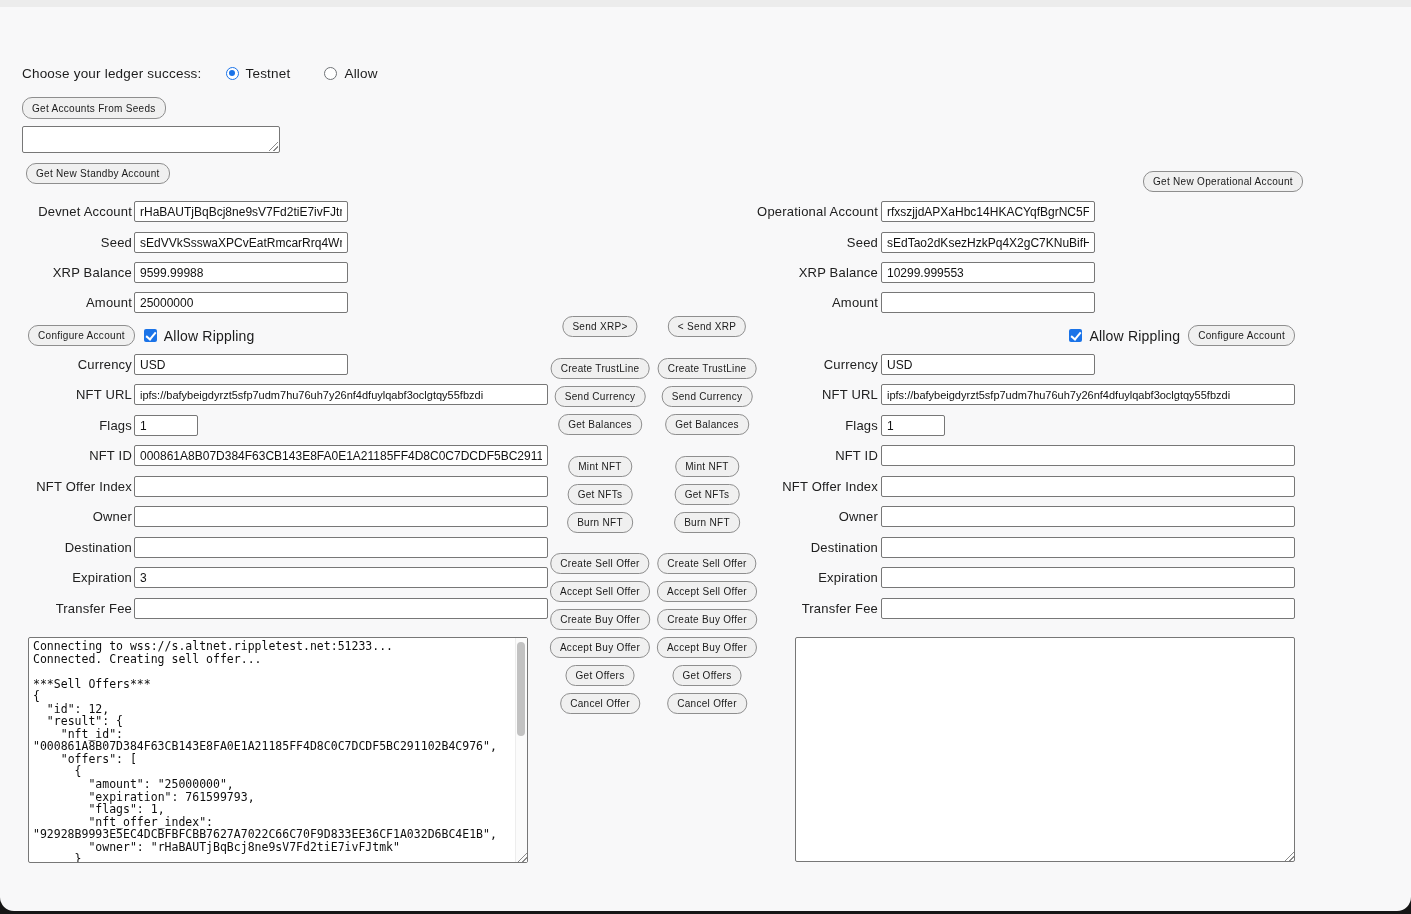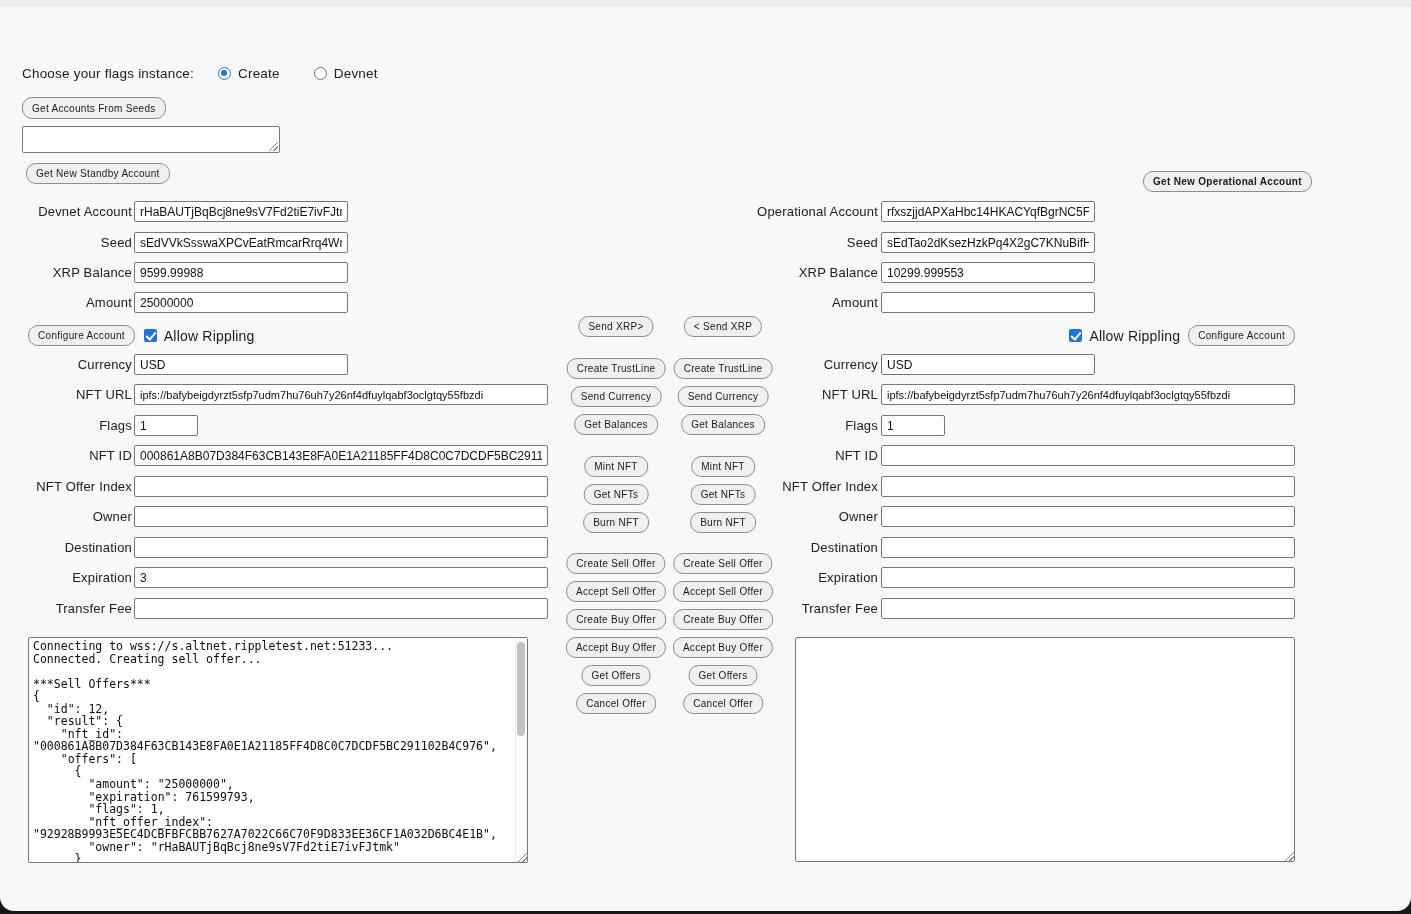--- a/index.html
+++ b/index.html
@@ -86,39 +86,39 @@
   }
   .scroll-track {
     position:absolute; top:1px; bottom:1px; right:1px; width:12px;
     background:#fbfbfb; border-left:1px solid #ededed;
   }
   .scroll-thumb {
     position:absolute; top:4px; right:2px; width:8px; height:94px;
     border-radius:4px; background:#c2c2c2;
   }
   
-  .action-stack { position:absolute; width:96px;margin-left:16px; }
+  .action-stack { position:absolute; width:96px; }
   .action-stack button.btn { position:absolute; left:50%; transform:translateX(-50%); }
 </style>
 </head>
 <body>
 
 <div class="page">
   <div class="top-strip"></div>
 
 
   <div class="ledger-row">
-    <span class="prompt">Choose your flags instance:</span>
+    <span class="prompt">Choose your ledger success:</span>
     <span class="radio-group">
       <span class="radio checked"></span>
-      <span>Create</span>
+      <span>Testnet</span>
     </span>
     <span class="radio-group">
       <span class="radio"></span>
-      <span>Devnet</span>
+      <span>Allow</span>
     </span>
   </div>
 
   <button class="btn big" style="position:absolute;left:22px;top:97px;height:22px;">Get Accounts From Seeds</button>
 
   <div class="seeds-box">
     
     
     <i class="resize-corner"></i>
   </div>
@@ -236,21 +236,21 @@
     <button class="btn" style="top:484px;">Get NFTs</button>
     <button class="btn" style="top:512px;">Burn NFT</button>
     <button class="btn" style="top:553px;">Create Sell Offer</button>
     <button class="btn" style="top:581px;">Accept Sell Offer</button>
     <button class="btn" style="top:609px;">Create Buy Offer</button>
     <button class="btn" style="top:637px;">Accept Buy Offer</button>
     <button class="btn" style="top:665px;">Get Offers</button>
     <button class="btn" style="top:693px;">Cancel Offer</button>
   </div>
 
-  <button class="btn" style="position:absolute;left:1143px;top:171px;font-weight:bold;">Get New Operational Account</button>
+  <button class="btn" style="position:absolute;left:1143px;top:171px;">Get New Operational Account</button>
 
   <div class="frow rcol" style="left:733px;top:201px;width:565px;">
     <span class="flabel">Operational Account</span>
     <span class="fwrap w-short"><input class="tinput" value="rfxszjjdAPXaHbc14HKACYqfBgrNC5FL4V" style=""></span>
   </div>
   <div class="frow rcol" style="left:733px;top:232px;width:565px;">
     <span class="flabel">Seed</span>
     <span class="fwrap w-short"><input class="tinput" value="sEdTao2dKsezHzkPq4X2gC7KNuBifHf" style=""></span>
   </div>
   <div class="frow rcol" style="left:733px;top:262px;width:565px;">

